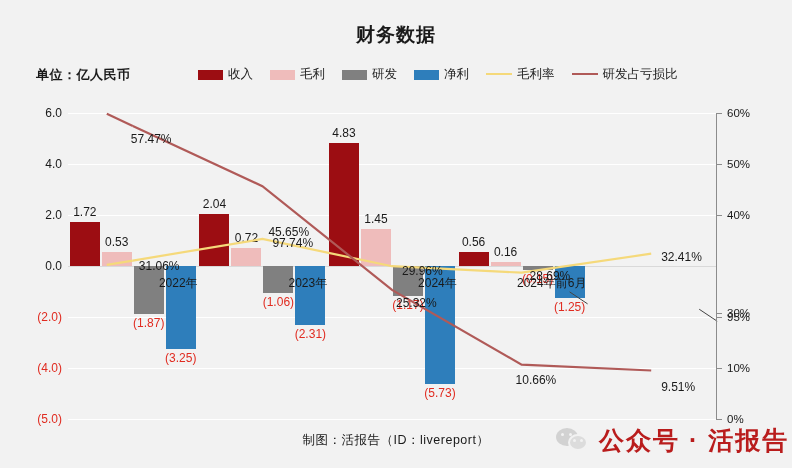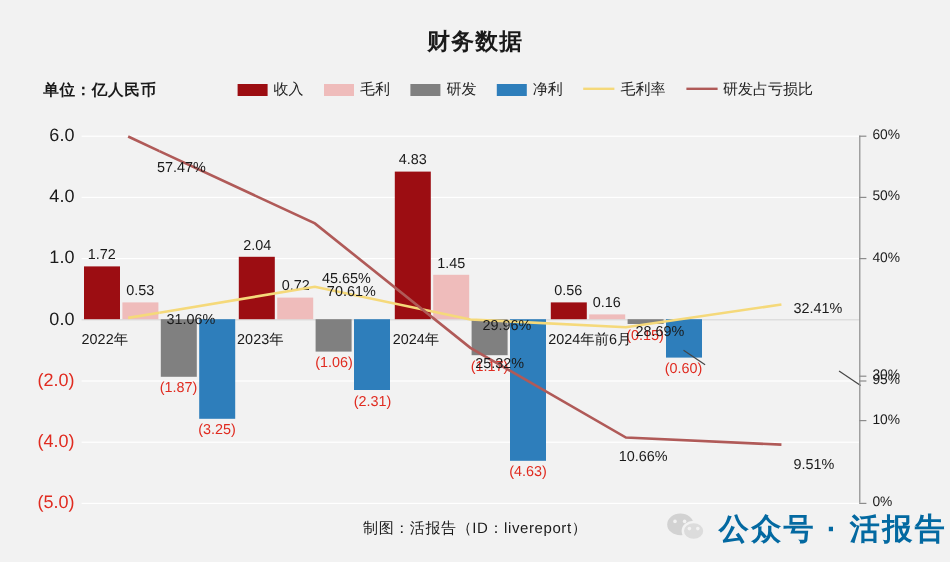--- a/index.html
+++ b/index.html
@@ -43,21 +43,21 @@
     position:absolute; left:0; width:100%; height:1px;
     background:#ffffff;
   }
   .zeroline {
     position:absolute; left:0; width:100%; height:1px;
     background:#d9d9d9;
   }
 
   .ytick-left {
     position:absolute; right:0; transform:translateY(-50%);
-    font-size:15px; color:#1a1a1a; text-align:right; white-space:nowrap;
+    font-size:12px; color:#1a1a1a; text-align:right; white-space:nowrap;
   }
   .ytick-left.neg { color:#e02b20; }
   .axis-left-labels { position:absolute; left:0px; top:113px; width:62px; height:306px; }
 
   .axis-right {
     position:absolute; left:716px; top:113px; width:76px; height:306px;
   }
   .axis-right-spine {
     position:absolute; left:0; top:0; width:1px; height:306px; background:#8c8c8c;
   }
@@ -75,38 +75,38 @@
 
   .bar { position:absolute; }
   .bar-label {
     position:absolute; font-size:12px; white-space:nowrap;
     color:#1a1a1a; text-align:center;
   }
   .bar-label.neg { color:#e02b20; }
 
   .cat-label {
     position:absolute; font-size:12px; color:#1a1a1a;
-    white-space:nowrap; text-align:left;
+    white-space:nowrap; text-align:right;
   }
 
   .pct-label {
     position:absolute; font-size:12px; color:#1a1a1a; white-space:nowrap;
   }
 
   svg.lines { position:absolute; left:0; top:0; overflow:visible; }
 
   .footer {
     position:absolute; left:0; top:432px; width:792px; text-align:center;
     font-size:12.5px; color:#1a1a1a; letter-spacing:0.5px;
   }
 
   .watermark {
     position:absolute; left:556px; top:424px;
     display:flex; align-items:center; gap:9px;
-    color:#0369a1; font-size:25px; font-weight:bold;
+    color:#b91c1c; font-size:25px; font-weight:bold;
     letter-spacing:2px;
     user-select:none;
   }
   .wm-icon { width:34px; height:28px; position:relative; flex:0 0 auto;}
   .wm-icon .b1 {
     position:absolute; left:0; top:1px; width:22px; height:18px;
     background:#d2d2d2; border-radius:50% 50% 48% 50%;
   }
   .wm-icon .b2 {
     position:absolute; left:12px; top:7px; width:20px; height:17px;
@@ -147,21 +147,21 @@
       </div>
       <div class="legend-item">
         <span class="legend-line" style="border-top-color: rgb(176, 90, 88);"></span>
         <span class="legend-text">研发占亏损比</span>
       </div>
     </div>
 
   <div class="axis-left-labels" id="axis-left">
       <div class="ytick-left" style="top: 0px;">6.0</div>
       <div class="ytick-left" style="top: 51px;">4.0</div>
-      <div class="ytick-left" style="top: 102px;">1.0</div>
+      <div class="ytick-left" style="top: 102px;">2.0</div>
       <div class="ytick-left" style="top: 153px;">0.0</div>
       <div class="ytick-left neg" style="top: 204px;">(2.0)</div>
       <div class="ytick-left neg" style="top: 255px;">(4.0)</div>
       <div class="ytick-left neg" style="top: 306px;">(5.0)</div>
     </div>
 
   <div class="plot" id="plot">
     <div id="gridlines">
         <div class="gridline" style="top: 0px;"></div>
         <div class="gridline" style="top: 51px;"></div>
@@ -195,66 +195,66 @@
           <div class="cat-label" style="left: 0px; width: 129.6px; top: 162px;">2023年</div>
         </div>
         <div class="group" style="left: 259.2px; width: 129.6px;">
           <div class="bar" style="left: 1.8px; top: 29.835px; width: 30px; height: 123.165px; background: rgb(156, 13, 18);"></div>
           <div class="bar-label" style="left: -12.2px; width: 58px; top: 12.835px;">4.83</div>
           <div class="bar" style="left: 33.8px; top: 116.025px; width: 30px; height: 36.975px; background: rgb(239, 188, 187);"></div>
           <div class="bar-label" style="left: 19.8px; width: 58px; top: 99.025px;">1.45</div>
           <div class="bar" style="left: 65.8px; top: 153px; width: 30px; height: 29.835px; background: rgb(128, 128, 128);"></div>
           <div class="bar-label neg" style="left: 51.8px; width: 58px; top: 184.835px;">(1.17)</div>
           <div class="bar" style="left: 97.8px; top: 153px; width: 30px; height: 118.065px; background: rgb(46, 126, 187);"></div>
-          <div class="bar-label neg" style="left: 83.8px; width: 58px; top: 273.065px;">(4.63)</div>
+          <div class="bar-label neg" style="left: 83.8px; width: 58px; top: 273.065px;">(5.73)</div>
           <div class="cat-label" style="left: 0px; width: 129.6px; top: 162px;">2024年</div>
         </div>
         <div class="group" style="left: 388.8px; width: 129.6px;">
           <div class="bar" style="left: 1.8px; top: 138.72px; width: 30px; height: 14.28px; background: rgb(156, 13, 18);"></div>
           <div class="bar-label" style="left: -12.2px; width: 58px; top: 121.72px;">0.56</div>
           <div class="bar" style="left: 33.8px; top: 148.92px; width: 30px; height: 4.08px; background: rgb(239, 188, 187);"></div>
           <div class="bar-label" style="left: 19.8px; width: 58px; top: 131.92px;">0.16</div>
           <div class="bar" style="left: 65.8px; top: 153px; width: 30px; height: 3.825px; background: rgb(128, 128, 128);"></div>
           <div class="bar-label neg" style="left: 51.8px; width: 58px; top: 158.825px;">(0.15)</div>
           <div class="bar" style="left: 97.8px; top: 153px; width: 30px; height: 31.875px; background: rgb(46, 126, 187);"></div>
-          <div class="bar-label neg" style="left: 83.8px; width: 58px; top: 186.875px;">(0.60)</div>
+          <div class="bar-label neg" style="left: 83.8px; width: 58px; top: 186.875px;">(1.25)</div>
           <div class="cat-label" style="left: 0px; width: 129.6px; top: 162px;">2024年前6月</div>
         </div>
       </div>
     <svg class="lines" id="lines" width="648" height="306">
         <polyline points="64.8,147.59400000000002 194.39999999999998,125.97000000000001 324,153.204 453.59999999999997,159.68099999999998 583.1999999999999,140.709" fill="none" stroke="#f5d97a" stroke-width="2.2"></polyline>
         <polyline points="64.8,12.903000000000004 194.39999999999998,73.185 324,176.868 453.59999999999997,251.63400000000001 583.1999999999999,257.499" fill="none" stroke="#b05a58" stroke-width="2.2"></polyline>
         <line x1="38.8" y1="151.93214814814817" x2="64.8" y2="147.59400000000002" stroke="#f5d97a" stroke-width="2.2"></line>
         <line x1="38.8" y1="0.8093888888888898" x2="64.8" y2="12.903000000000004" stroke="#b05a58" stroke-width="2.2"></line>
         <line x1="501.59999999999997" y1="178.875" x2="519.5999999999999" y2="190.875" stroke="#444" stroke-width="1"></line>
         <line x1="631.1999999999999" y1="196.215" x2="649.1999999999999" y2="208.215" stroke="#444" stroke-width="1"></line>
       </svg>
     <div id="linelabels">
         <div class="pct-label" style="left: 70.8px; top: 145.594px;">31.06%</div>
-        <div class="pct-label" style="left: 204.4px; top: 122.97px;">70.61%</div>
+        <div class="pct-label" style="left: 204.4px; top: 122.97px;">97.74%</div>
         <div class="pct-label" style="left: 334px; top: 151.204px;">29.96%</div>
         <div class="pct-label" style="left: 461.6px; top: 155.681px;">28.69%</div>
         <div class="pct-label" style="left: 593.2px; top: 136.709px;">32.41%</div>
         <div class="pct-label" style="left: 62.8px; top: 18.903px;">57.47%</div>
         <div class="pct-label" style="left: 200.4px; top: 79.185px; margin-top: 33px;">45.65%</div>
         <div class="pct-label" style="left: 328px; top: 182.868px;">25.32%</div>
         <div class="pct-label" style="left: 447.6px; top: 259.634px;">10.66%</div>
         <div class="pct-label" style="left: 593.2px; top: 249px; margin-top: 18px;">9.51%</div>
       </div>
   </div>
 
   <div class="axis-right">
     <div class="axis-right-spine"></div>
     <div id="axis-right-ticks">
         <div class="ytick-right" style="top: 0px;"><span class="tickmark"></span><span>60%</span></div>
         <div class="ytick-right" style="top: 51px;"><span class="tickmark"></span><span>50%</span></div>
         <div class="ytick-right" style="top: 102px;"><span class="tickmark"></span><span>40%</span></div>
         <div class="ytick-right" style="top: 153px; margin-top: 47px;"><span class="tickmark"></span><span>30%</span></div>
         <div class="ytick-right" style="top: 204px;"><span class="tickmark"></span><span>95%</span></div>
-        <div class="ytick-right" style="top: 237px; text-align: right;"><span class="tickmark"></span><span>10%</span></div>
+        <div class="ytick-right" style="top: 255px; text-align: right;"><span class="tickmark"></span><span>10%</span></div>
         <div class="ytick-right" style="top: 306px;"><span class="tickmark"></span><span>0%</span></div>
       </div>
   </div>
 
   <div class="footer">制图：活报告（ID：livereport）</div>
 
   <div class="watermark">
     <span class="wm-icon">
       <span class="b1"></span>
       <span class="d" style="left:5px;top:6px;"></span>

